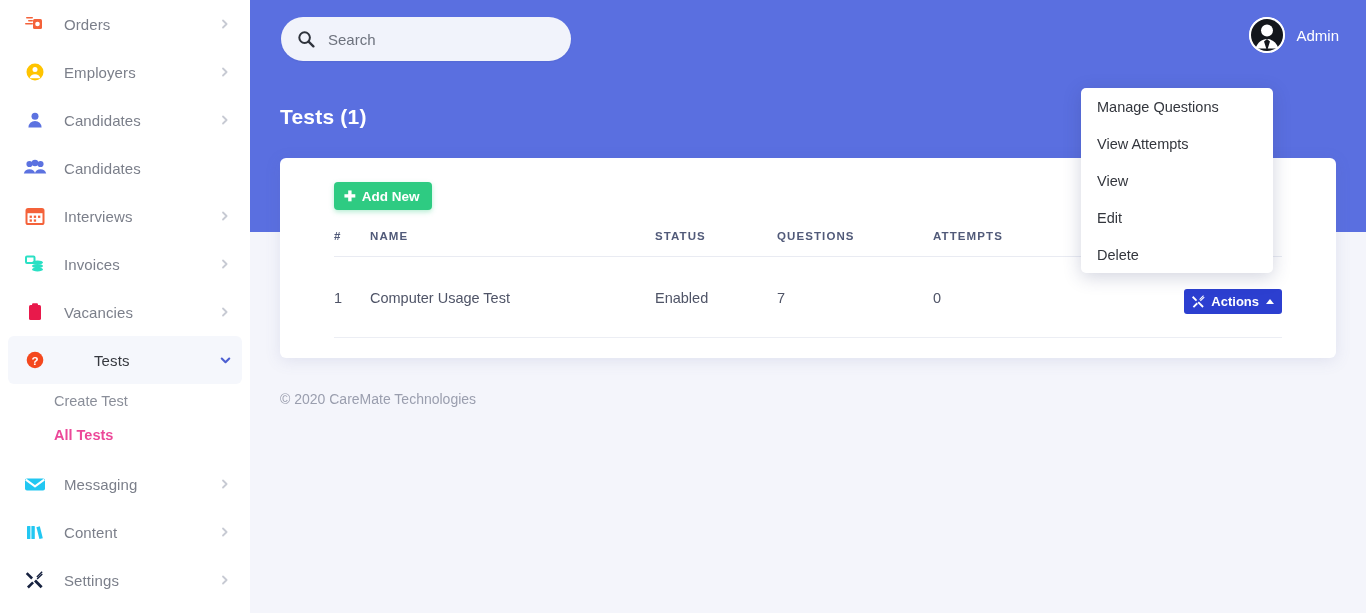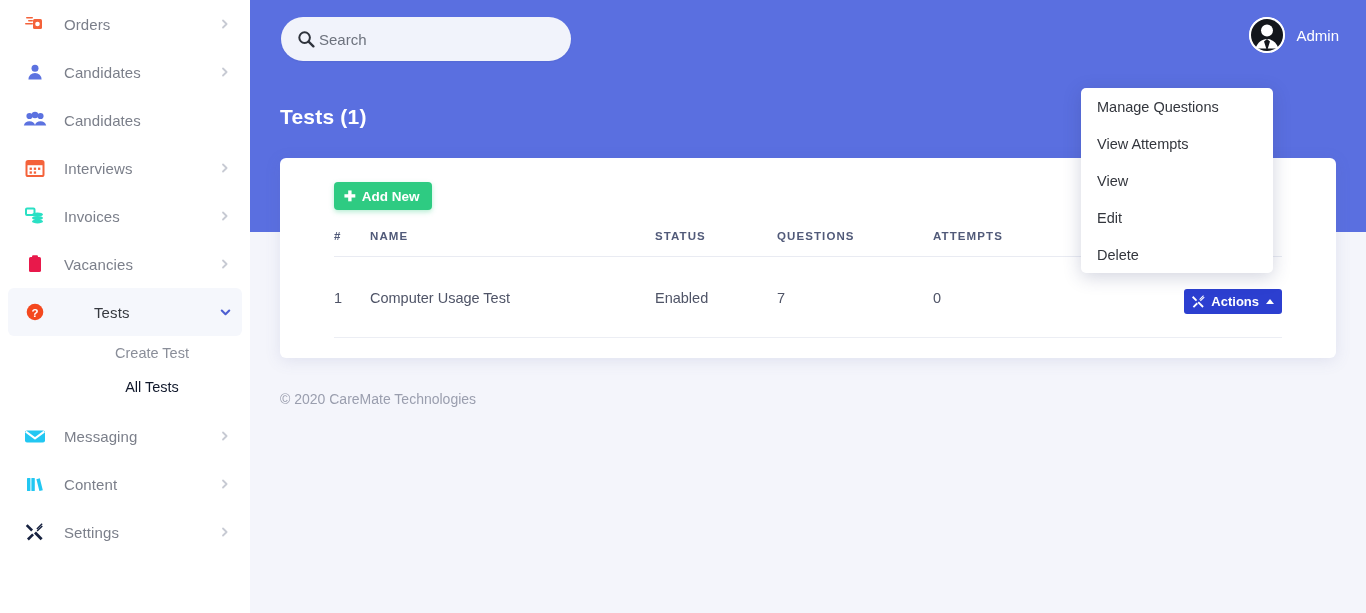--- a/index.html
+++ b/index.html
@@ -47,42 +47,41 @@
     width: 10px; height: 10px;
   }
   .chev svg { display: block; }
   .sub-item {
     height: 34px;
     display: flex; align-items: center;
     padding-left: 54px;
     font-size: 14.5px;
     color: #8a8e99;
     cursor: pointer;
-    justify-content: center;
-  }
-  .sub-item.current { color: #0f172a; font-weight: normal; }
+  }
+  .sub-item.current { color: #ec4899; font-weight: bold; }
 
   
   #header {
     position: absolute; left: 250px; top: 0;
     width: 1116px; height: 232px;
     background: #5a6fe0;
   }
   #search-box {
     position: absolute; left: 31px; top: 17px;
     width: 290px; height: 44px;
     background: #f1f3fb;
     border-radius: 22px;
     display: flex; align-items: center;
     box-shadow: 0 1px 2px rgba(0,0,0,.05);
   }
   #search-icon { margin-left: 16px; width: 18px; height: 18px; display:block; }
   #search-input {
     border: none; outline: none; background: transparent;
-    margin-left: 4px;
+    margin-left: 13px;
     font-family: "Liberation Sans", sans-serif;
     font-size: 15px; color: #4b4f57;
     width: 210px;
   }
   #search-input::placeholder { color: #6d727d; }
 
   #user-area {
     position: absolute; right: 27px; top: 17px;
     display: flex; align-items: center; cursor: pointer;
   }
@@ -212,20 +211,35 @@
       </svg>
     </span>
     <span class="nav-label">Orders</span>
     <span class="chev">
       <svg width="10" height="10" viewBox="0 0 10 10">
           <path d="M3 1.5 L6.6 5 L3 8.5" stroke="#c7cad3" stroke-width="1.8" fill="none" stroke-linecap="round" stroke-linejoin="round"></path>
         </svg>
     </span>
   </div>
 
+  <div class="nav-item">
+    <span class="nav-ico">
+      <svg width="20" height="20" viewBox="0 0 20 20">
+        <circle cx="10" cy="10" r="8.5" fill="#ffc400"></circle>
+        <circle cx="10" cy="7.6" r="2.5" fill="#ffffff"></circle>
+        <path d="M4.6 16.3a5.6 5.6 0 0 1 10.8 0z" fill="#ffffff"></path>
+      </svg>
+    </span>
+    <span class="nav-label">Employers</span>
+    <span class="chev">
+      <svg width="10" height="10" viewBox="0 0 10 10">
+          <path d="M3 1.5 L6.6 5 L3 8.5" stroke="#c7cad3" stroke-width="1.8" fill="none" stroke-linecap="round" stroke-linejoin="round"></path>
+        </svg>
+    </span>
+  </div>
 
   <div class="nav-item">
     <span class="nav-ico">
       <svg width="20" height="20" viewBox="0 0 20 20">
         <circle cx="10" cy="6.2" r="3.5" fill="#5c72e0"></circle>
         <path d="M3.4 17.5a6.6 6.6 0 0 1 13.2 0z" fill="#5c72e0"></path>
       </svg>
     </span>
     <span class="nav-label">Candidates</span>
     <span class="chev">

